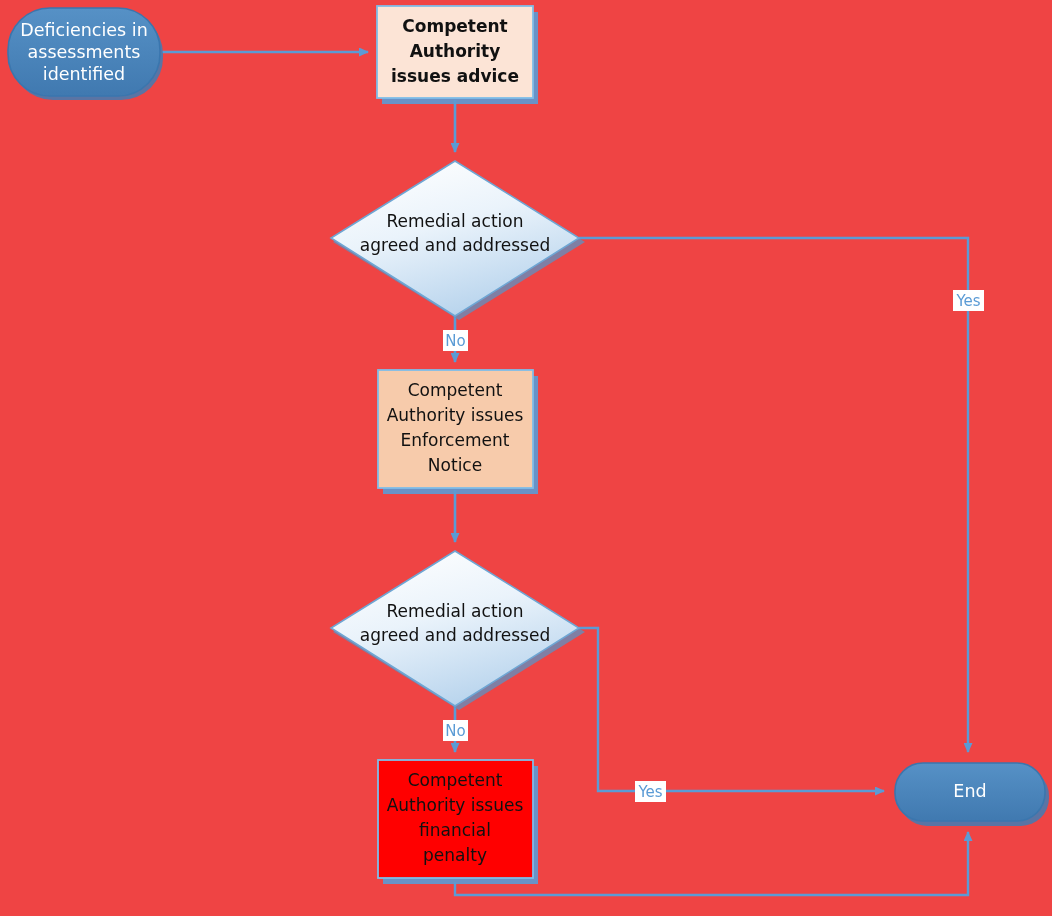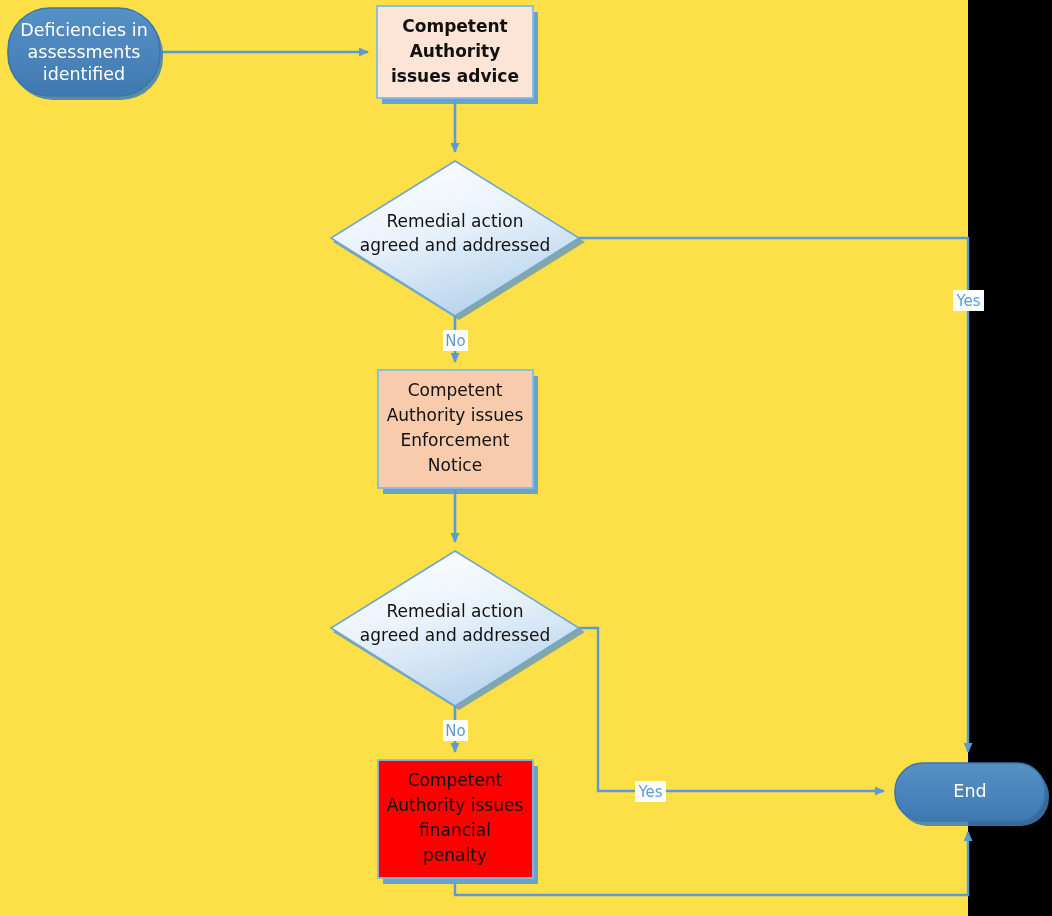--- a/index.html
+++ b/index.html
@@ -9,23 +9,23 @@
     background: #000000;
   }
   body {
     width: 1052px;
     height: 916px;
     overflow: hidden;
     font-family: "DejaVu Sans", sans-serif;
   }
   #flowchart-root {
     position: relative;
-    width: 968px;
+    width: 1052px;
     height: 916px;
-    background: #fde047;
+    background: #ef4444;
   }
   svg#flow-svg {
     display: block;
     width: 1052px;
     height: 916px;
   }
   .node-text {
     font-family: "DejaVu Sans", sans-serif;
     font-size: 17px;
     fill: #111111;

